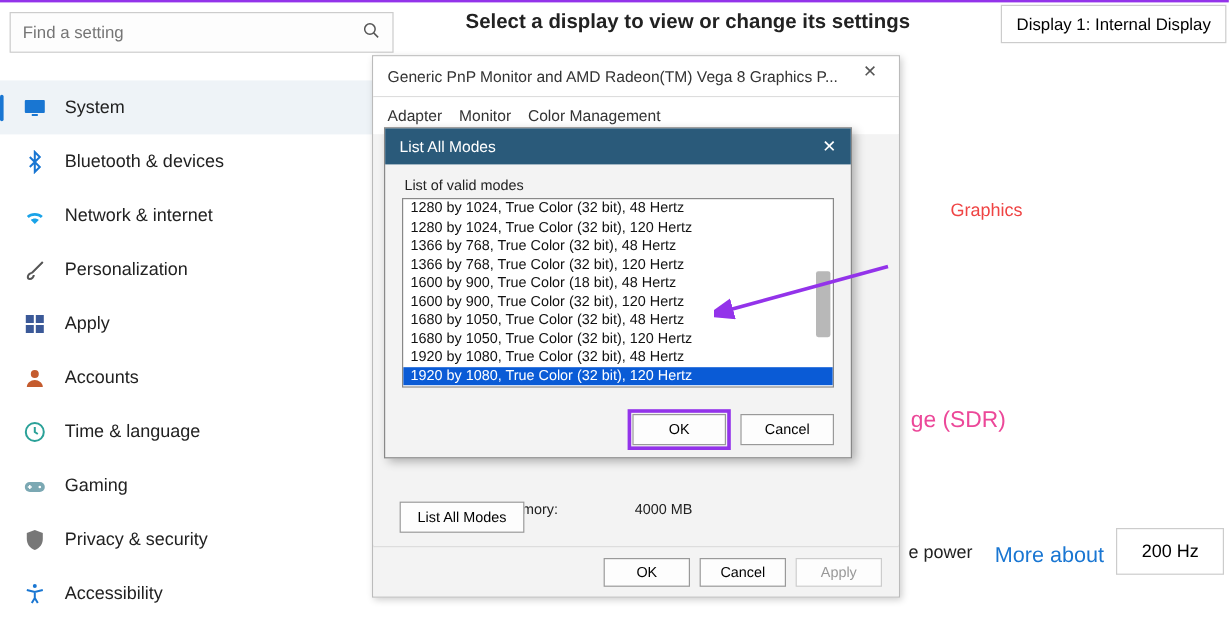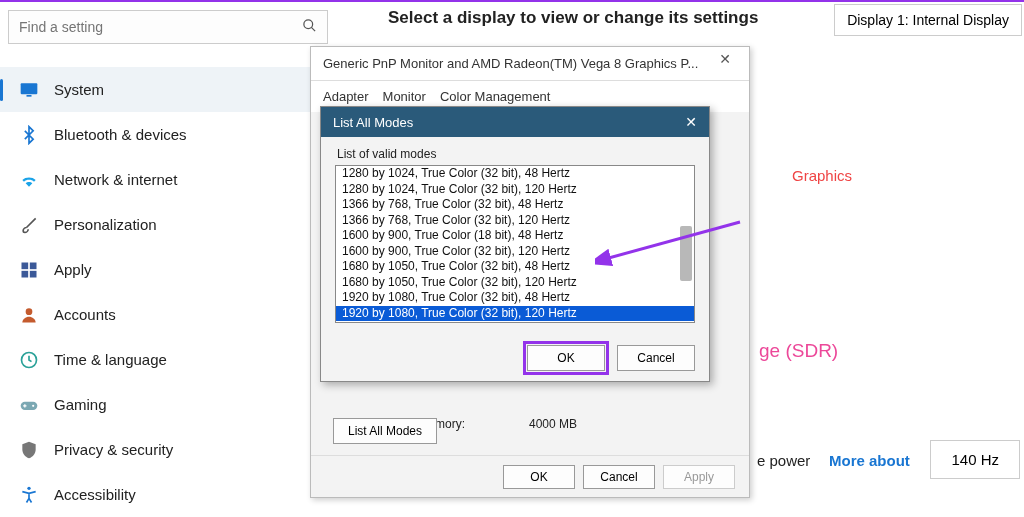--- a/index.html
+++ b/index.html
@@ -16,21 +16,21 @@
 .sidebar-item.active { background: #eef3f7; text-align: center; }
 .sidebar-item.active::before { content:""; position:absolute; left:0; width:3px; height:22px; background:#1976d2; border-radius:2px; }
 .sidebar-item .sb-icon { width: 22px; height: 22px; margin-right: 14px; display: flex; align-items: center; justify-content: center; }
 
 
 .main-header { position: absolute; top: 6px; left: 388px; font-size: 17px; font-weight: 600; color: #222; }
 .display-btn { position: absolute; top: 2px; right: 2px; height: 32px; border: 1px solid #ccc; background: #fff; padding: 0 12px; font-size: 14px; display:flex; align-items:center; }
 .graphics-label { position: absolute; top: 165px; left: 792px; font-size: 15px; color: #ef4444; }
 .sdr-label { position: absolute; top: 338px; left: 759px; font-size: 19px; color: #ec4899; }
 .power-label { position: absolute; top: 450px; left: 757px; font-size: 15px; color: #222; }
-.more-about { position: absolute; top: 450px; left: 829px; font-size: 15px; color: #1976d2; font-weight:700; }
+.more-about { position: absolute; top: 450px; left: 829px; font-size: 18px; color: #1976d2; font-weight:400; }
 .hz-btn { position: absolute; top: 438px; right: 4px; border: 1px solid #ccc; background: #fff; padding: 10px 20px; font-size: 15px; }
 
 
 .props-dialog { position: absolute; top: 44px; left: 310px; width: 440px; height: 452px; background: #f3f3f3; border: 1px solid #bbb; box-shadow: 2px 2px 6px rgba(0,0,0,0.2); }
 .props-title { height: 34px; display: flex; align-items: center; padding: 0 12px; font-size: 13px; color: #333; background:#fff; border-bottom:1px solid #ddd;}
 .props-close { position:absolute; right:4px; top:4px; width:40px; text-align:center; font-size:14px; color:#555;}
 .props-tabs { display: flex; gap: 14px; padding: 8px 12px 4px; font-size: 13px; color: #333; background:#fff;}
 .props-tab { padding-bottom: 4px; }
 .props-body { background: #f3f3f3; height: calc(100% - 108px); padding: 0 12px; position: relative; }
 .shared-mem { position:absolute; left:22px; top:305px; font-size:12px; color:#222;}
@@ -160,21 +160,21 @@
       <span>Accessibility</span>
     </div>
   </div>
 
 <div class="main-header">Select a display to view or change its settings</div>
 <div class="display-btn">Display 1: Internal Display</div>
 <div class="graphics-label">Graphics</div>
 <div class="sdr-label">ge (SDR)</div>
 <div class="power-label">e power</div>
 <div class="more-about">More about</div>
-<div class="hz-btn">140 Hz</div>
+<div class="hz-btn">200 Hz</div>
 
 <div class="props-dialog">
   <div class="props-title">
     <span>Generic PnP Monitor and AMD Radeon(TM) Vega 8 Graphics P...</span>
   </div>
   <div class="props-close">✕</div>
   <div class="props-tabs">
     <span class="props-tab">Adapter</span>
     <span class="props-tab">Monitor</span>
     <span class="props-tab">Color Management</span>

